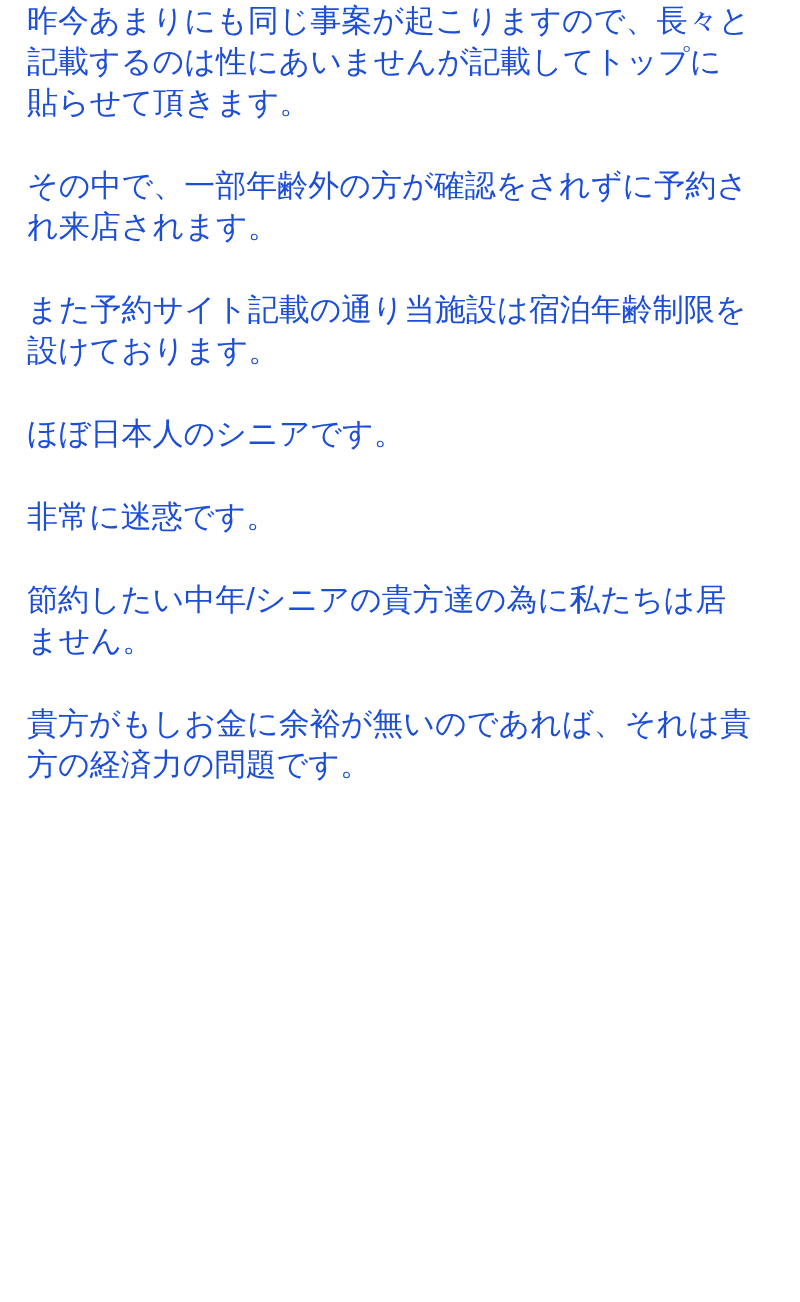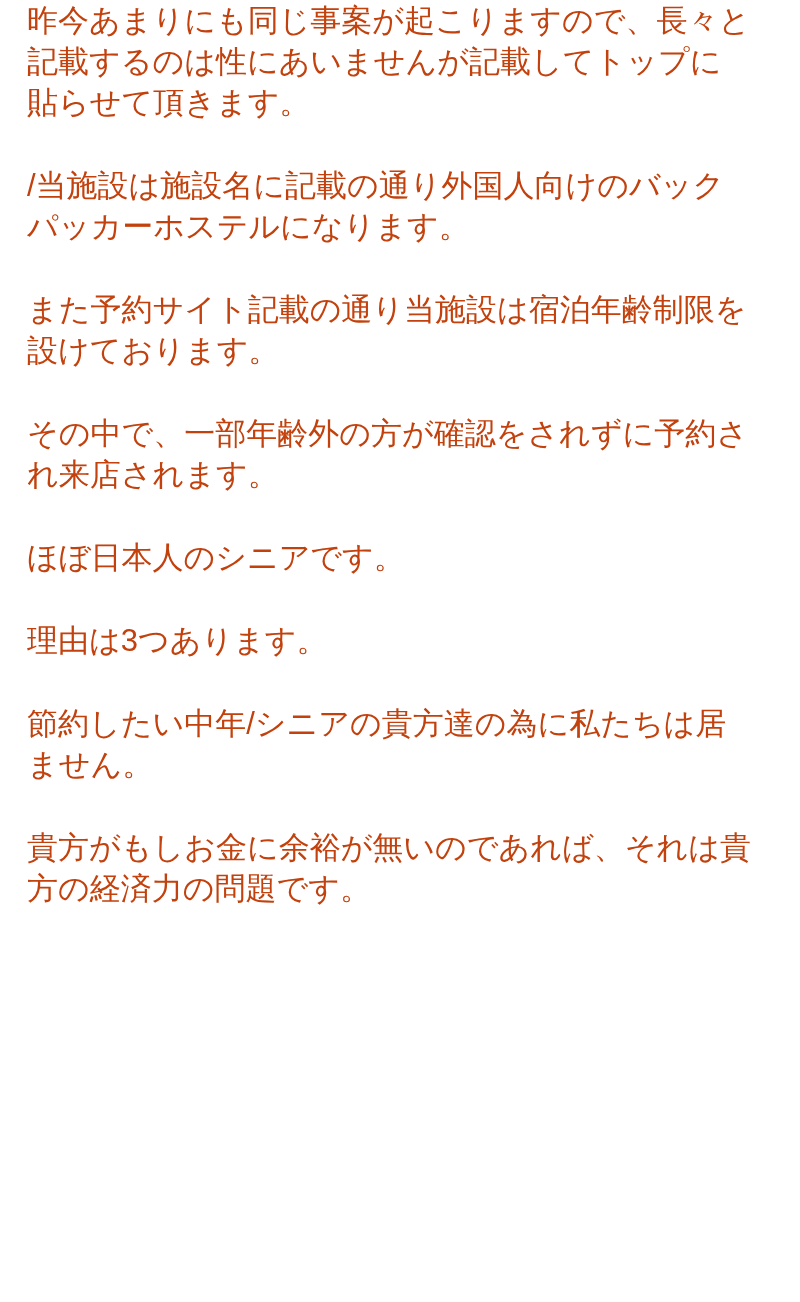--- a/index.html
+++ b/index.html
@@ -9,41 +9,40 @@
   body {
     width: 800px;
     min-height: 1302px;
     background: #ffffff;
     font-family: "Liberation Sans", "DejaVu Sans", sans-serif;
   }
   .notice-body {
     box-sizing: border-box;
     width: 779px;
     padding: 0 27px 20px 27px; 
-    color: #c2410c;
+    color: #1d4ed8;
     font-size: 31px;
     line-height: 41px;
     letter-spacing: 0;
     word-break: break-all;
     line-break: loose;
     text-align: left;
     font-weight: 400;
   }
   .notice-body p {
     margin: 0 0 42px 0; 
   }
   .notice-body p:last-child {
     margin-bottom: 12px;
   }
 </style>
 </head>
 <body>
 
 <main class="notice-body">
   <p>昨今あまりにも同じ事案が起こりますので、長々と記載するのは性にあいませんが記載してトップに貼らせて頂きます。</p>
-  <p>/当施設は施設名に記載の通り外国人向けのバックパッカーホステルになります。</p>
+  <p>その中で、一部年齢外の方が確認をされずに予約され来店されます。</p>
   <p>また予約サイト記載の通り当施設は宿泊年齢制限を設けております。</p>
-  <p>その中で、一部年齢外の方が確認をされずに予約され来店されます。</p>
   <p>ほぼ日本人のシニアです。</p>
-  <p>理由は3つあります。</p>
+  <p>非常に迷惑です。</p>
   <p>節約したい中年/シニアの貴方達の為に私たちは居ません。</p>
   <p>貴方がもしお金に余裕が無いのであれば、それは貴方の経済力の問題です。</p>
 </main>
 
 </body></html>

